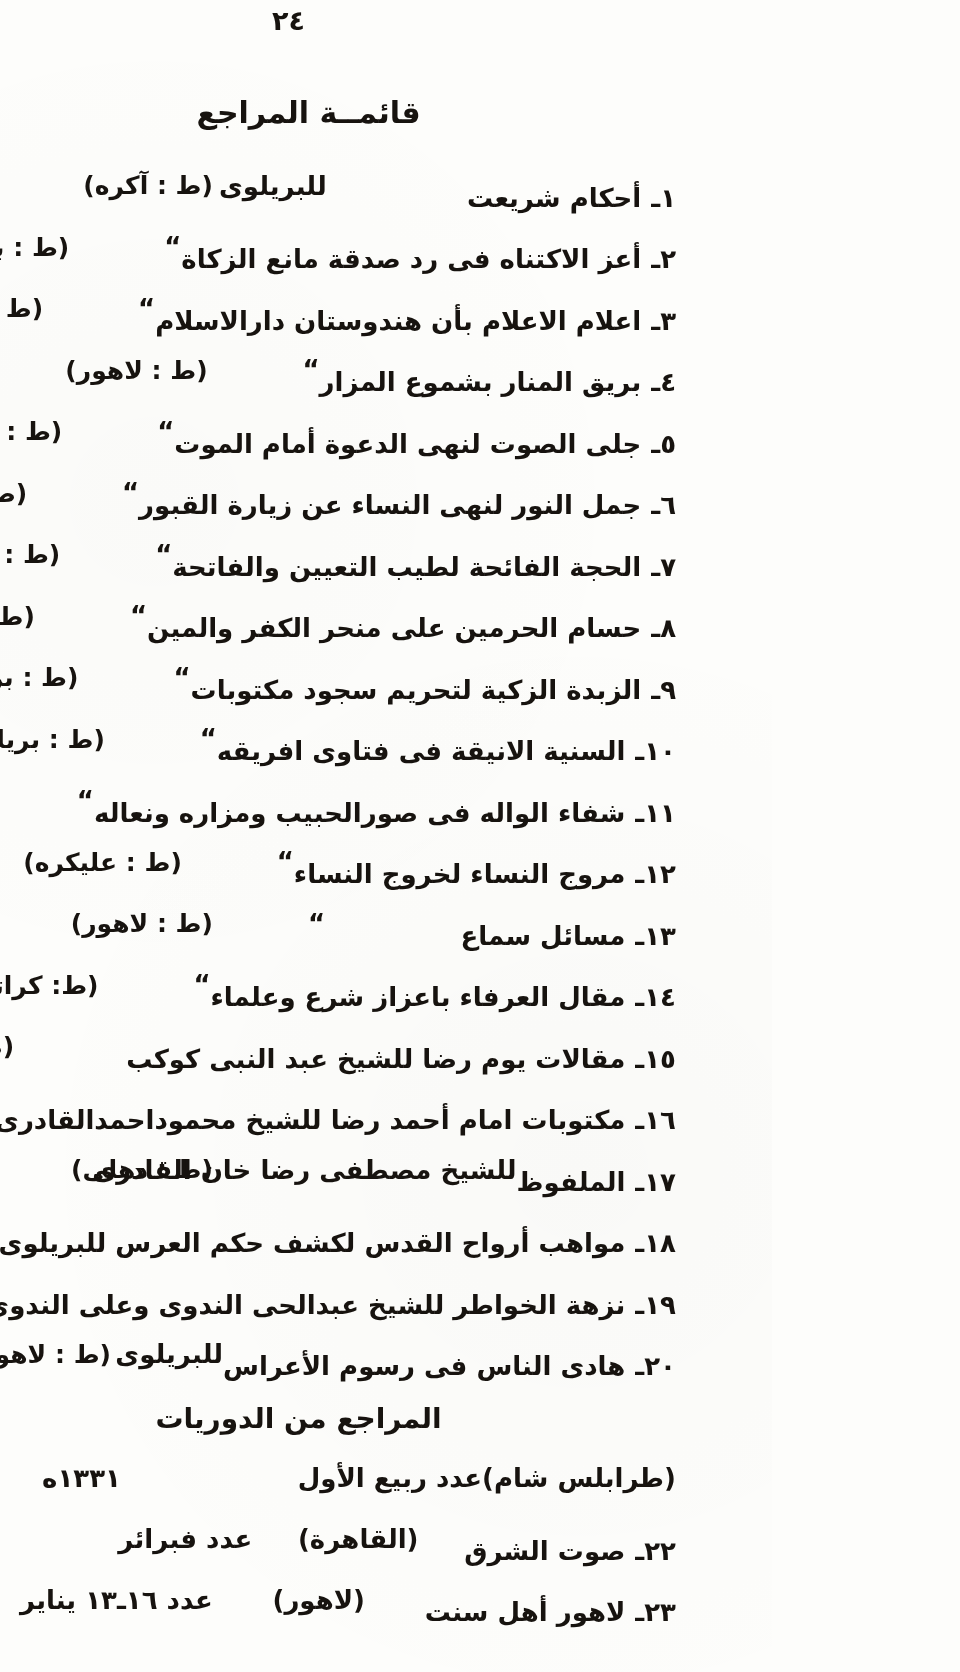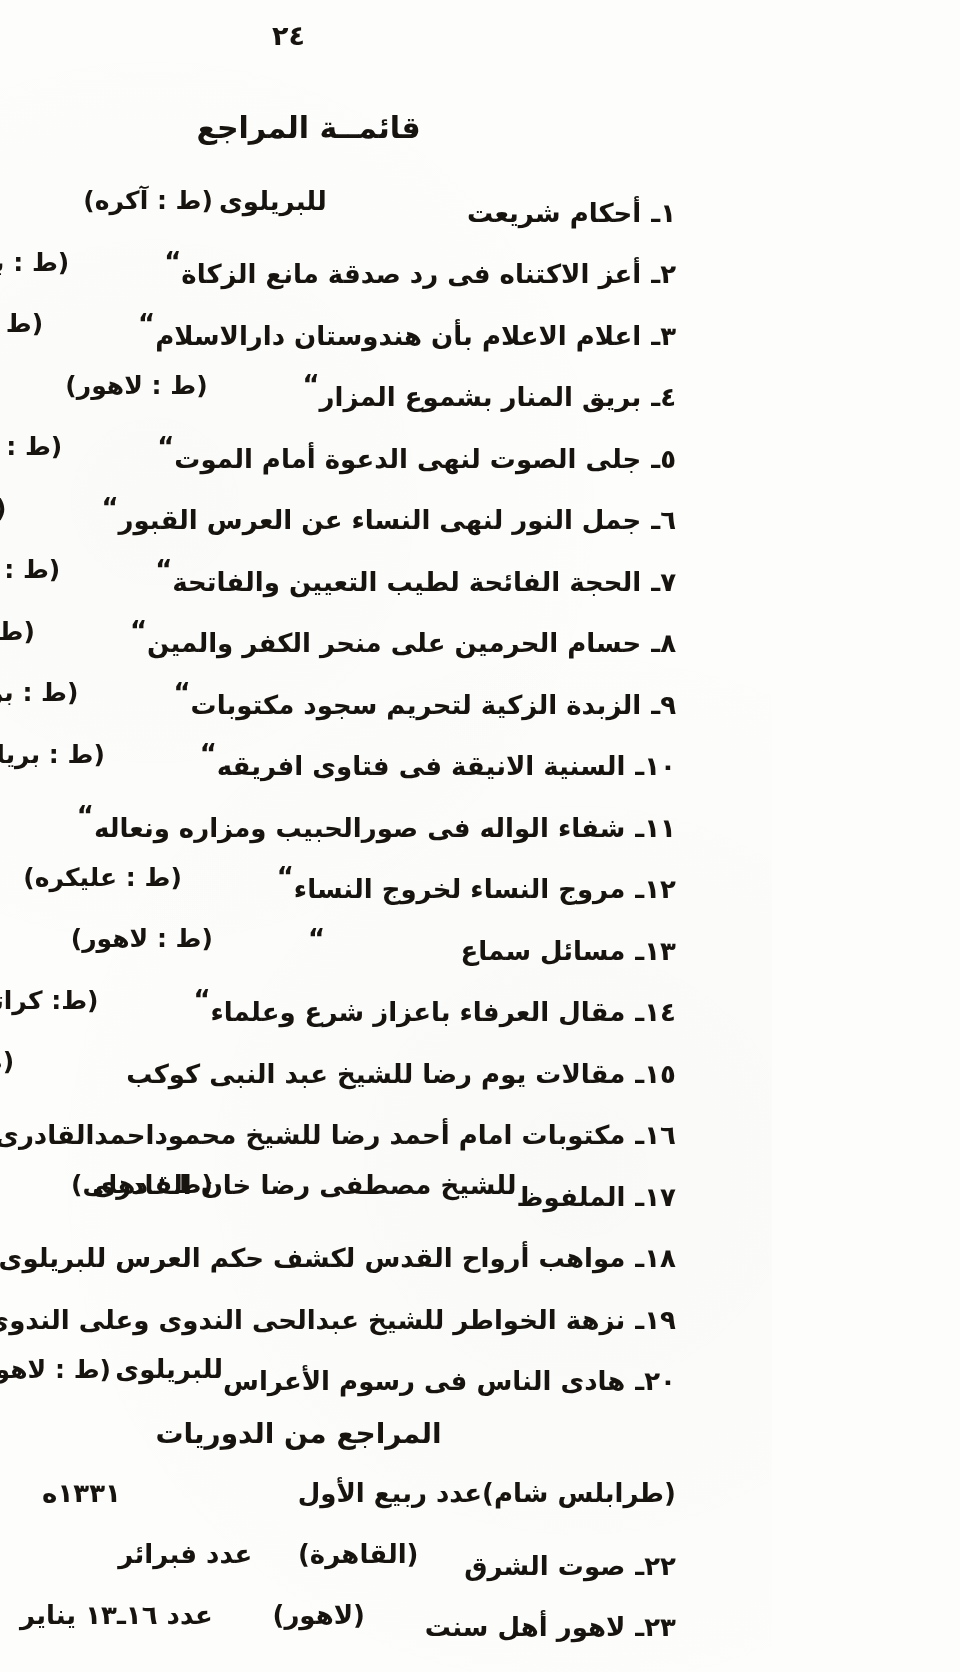--- a/index.html
+++ b/index.html
@@ -7,21 +7,21 @@
   body {
     background:#fdfdfb;
     color:#17130f;
     font-family:"DejaVu Sans", sans-serif;
     font-weight:700;
     overflow:hidden;
   }
   .page {
     direction:rtl;
     width:772px; height:1672px;
-    padding:20px 96px 0 25px;
+    padding:5px 96px 0 25px;
     background:
       radial-gradient(circle at 20% 30%, rgba(0,0,0,0.012), transparent 40%),
       radial-gradient(circle at 75% 70%, rgba(0,0,0,0.015), transparent 45%),
       #fdfdfb;
   }
   .page-number {
     height:32px; line-height:32px;
     text-align:center;
     transform:translateX(-62px);
     font-size:27px;
@@ -117,21 +117,21 @@
   </div>
       <div class="ref-row">
     <div class="ref-title-cell">
       <span class="ref-num">٥ـ</span><span>جلى الصوت لنهى الدعوة أمام الموت</span>
     </div>
     <div class="ref-middle">“</div>
     <div class="ref-pub">(ط : بريلى)</div>
   </div>
       <div class="ref-row">
     <div class="ref-title-cell">
-      <span class="ref-num">٦ـ</span><span>جمل النور لنهى النساء عن العرس القبور</span>
+      <span class="ref-num">٦ـ</span><span>جمل النور لنهى النساء عن زيارة القبور</span>
     </div>
     <div class="ref-middle">“</div>
     <div class="ref-pub">(ط : بريلى)</div>
   </div>
       <div class="ref-row">
     <div class="ref-title-cell">
       <span class="ref-num">٧ـ</span><span>الحجة الفائحة لطيب التعيين والفاتحة</span>
     </div>
     <div class="ref-middle">“</div>
     <div class="ref-pub">(ط : لاهور)</div>

